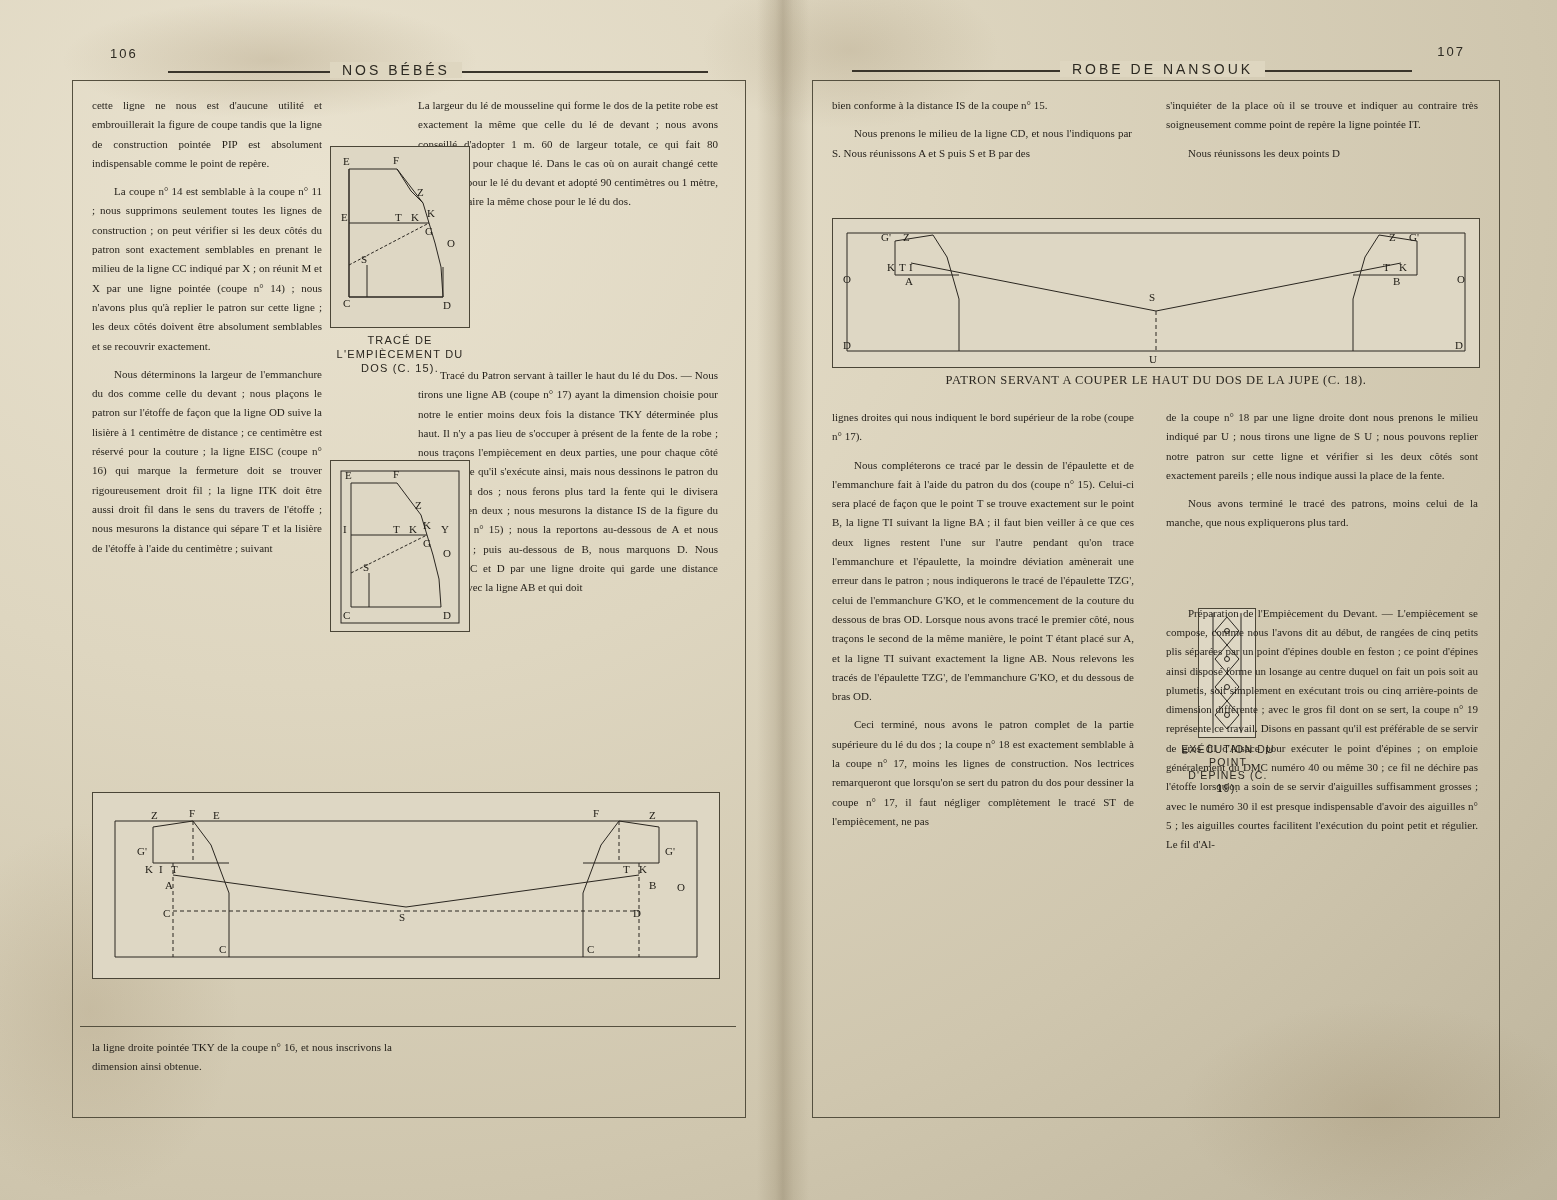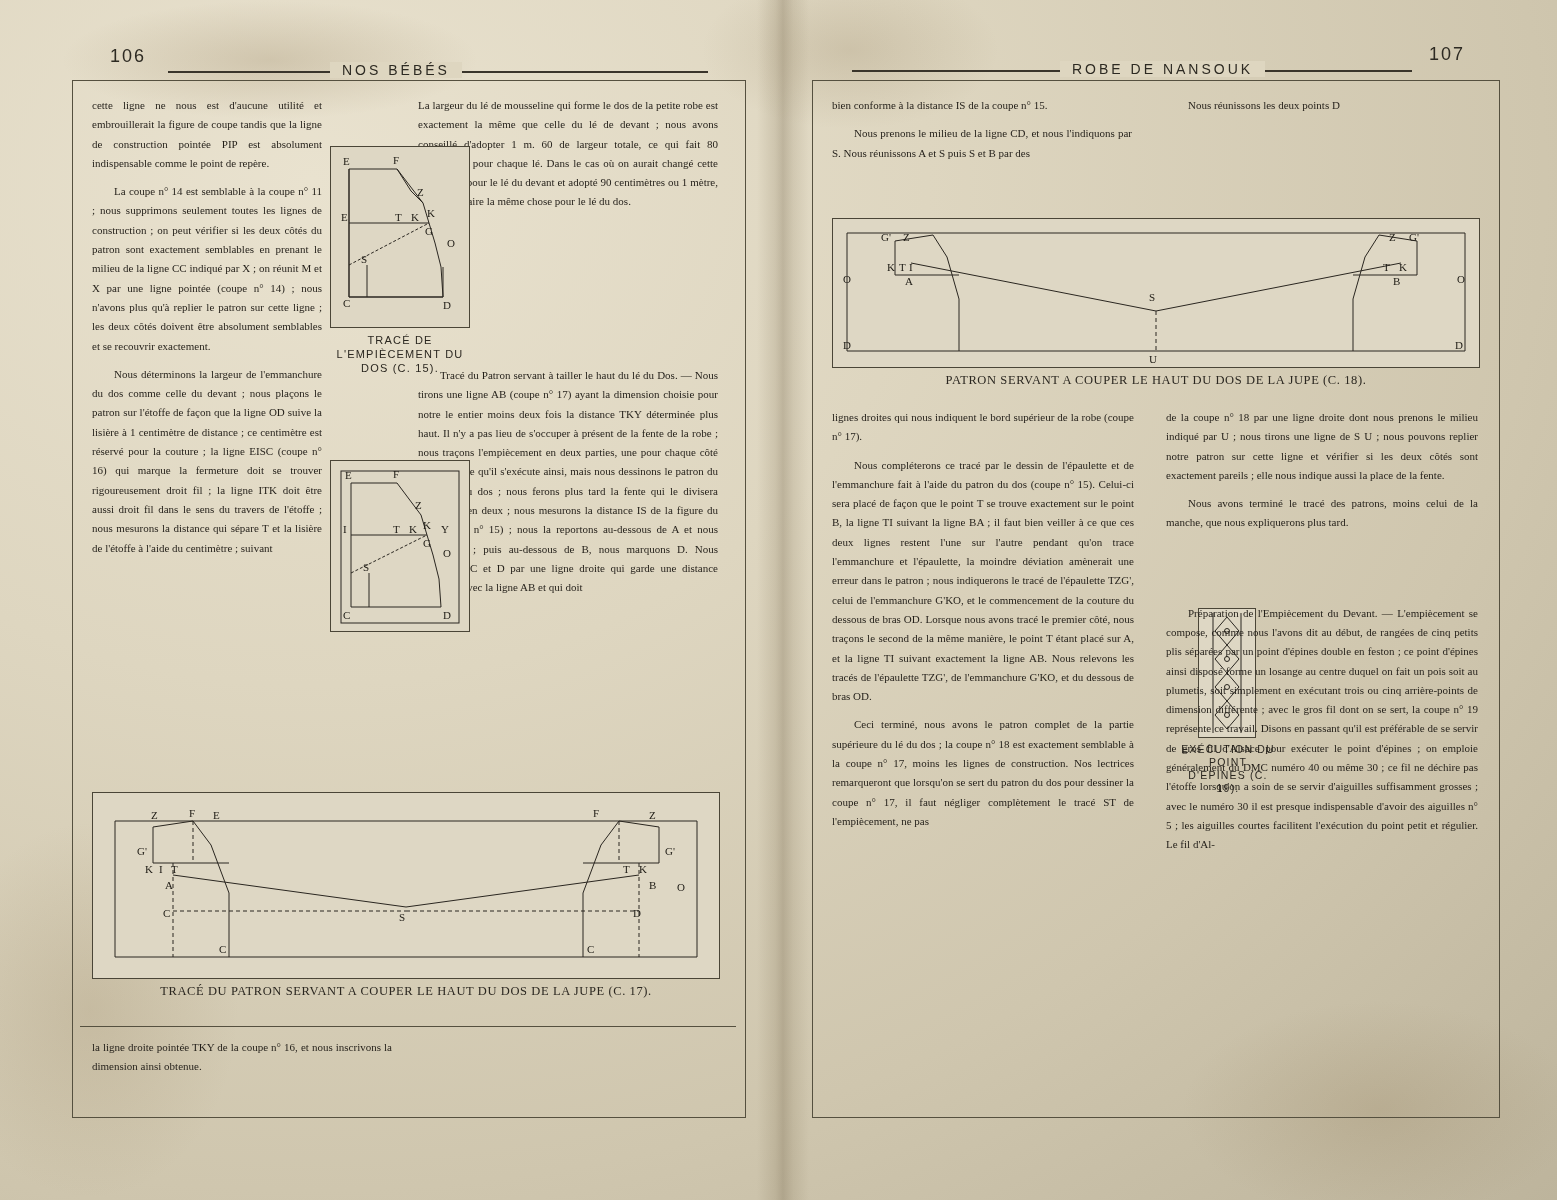--- a/index.html
+++ b/index.html
@@ -29,21 +29,21 @@
   
   #watermark{
     position:absolute;left:60px;top:470px;width:1450px;
     font-family:"Liberation Serif",serif;
     font-size:118px;letter-spacing:6px;
     color:rgba(120,110,90,0.22);
     pointer-events:none;white-space:nowrap;
     font-weight:400;
   }
 
-  .folio{font-family:"Liberation Sans",sans-serif;font-size:18px;letter-spacing:2px;color:#2d2a22;}
+  .folio{font-family:"Liberation Sans",sans-serif;font-size:13px;letter-spacing:2px;color:#2d2a22;}
   .frame{
     position:absolute;border:1px solid #55503f;
   }
   #lframe{left:72px;top:80px;width:672px;height:1036px;}
   #rframe{left:812px;top:80px;width:686px;height:1036px;}
   p{
     margin:0 0 9px 0;
     font-size:11px;line-height:19.3px;
     text-align:justify;text-indent:22px;
     color:#231f19;
@@ -185,39 +185,39 @@
         <text x="572" y="62">G'</text>
         <text x="530" y="80">T</text>
         <text x="546" y="80">K</text>
         <text x="556" y="96">B</text>
         <text x="584" y="98">O</text>
         <text x="540" y="124">D</text>
         <text x="126" y="160">C</text>
         <text x="494" y="160">C</text>
       </svg>
     </div>
-    <div class="figcap serif">TRACÉ DU PATRON SERVANT A COUPER LE HAUT DU DOS DE LA JUPE (C. 17).</div>
   </div>
 
   <div style="position:absolute;left:80px;top:1026px;width:656px;height:1px;background:#55503f;"></div>
   <div style="position:absolute;left:92px;top:1038px;width:300px;">
     <p class="noind">la ligne droite pointée TKY de la coupe n° 16, et nous inscrivons la dimension ainsi obtenue.</p>
   </div>
 
   <div class="frame" id="rframe"></div>
 
   <div style="position:absolute;right:92px;top:44px;" class="folio">107</div>
   <div style="position:absolute;left:852px;top:70px;width:560px;height:2px;background:#3a352b;"></div>
   <div style="position:absolute;left:1060px;top:61px;background:#ded6c0;padding:0 12px;font-family:'Liberation Sans',sans-serif;font-size:14px;letter-spacing:3px;color:#2d2a22;">ROBE DE NANSOUK</div>
 
   <div style="position:absolute;left:832px;top:96px;width:300px;">
     <p class="noind">bien conforme à la distance IS de la coupe n° 15.</p>
     <p>Nous prenons le milieu de la ligne CD, et nous l'indiquons par S. Nous réunissons A et S puis S et B par des</p>
   </div>
   <div style="position:absolute;left:1166px;top:96px;width:312px;">
+    <p class="noind">s'inquiéter de la place où il se trouve et indiquer au contraire très soigneusement comme point de repère la ligne pointée IT.</p>
     <p>Nous réunissons les deux points D</p>
   </div>
 
   <div class="fig" style="left:832px;top:218px;width:648px;">
     <div class="figbox" style="width:646px;height:148px;">
       <svg width="646" height="148" viewBox="0 0 646 148">
         <g fill="none" stroke="#2a2620" stroke-width="1">
           <path d="M14,14 L632,14"></path>
           <path d="M14,14 L14,132 L632,132 L632,14"></path>
           <path d="M62,22 L100,16 L114,38 L118,52 L122,66 L126,80"></path>

